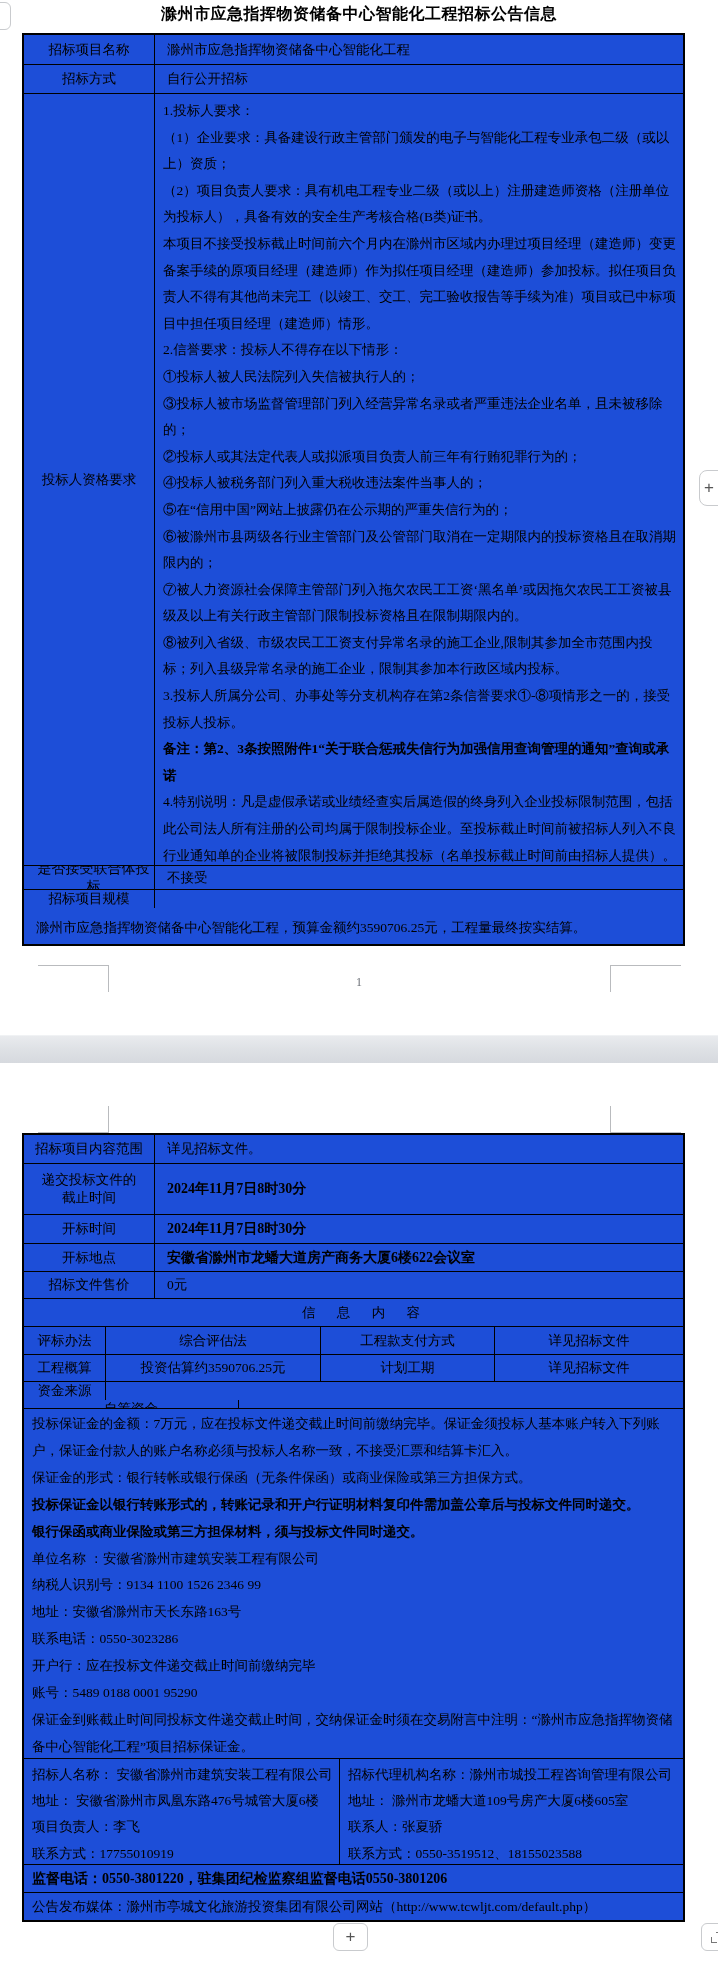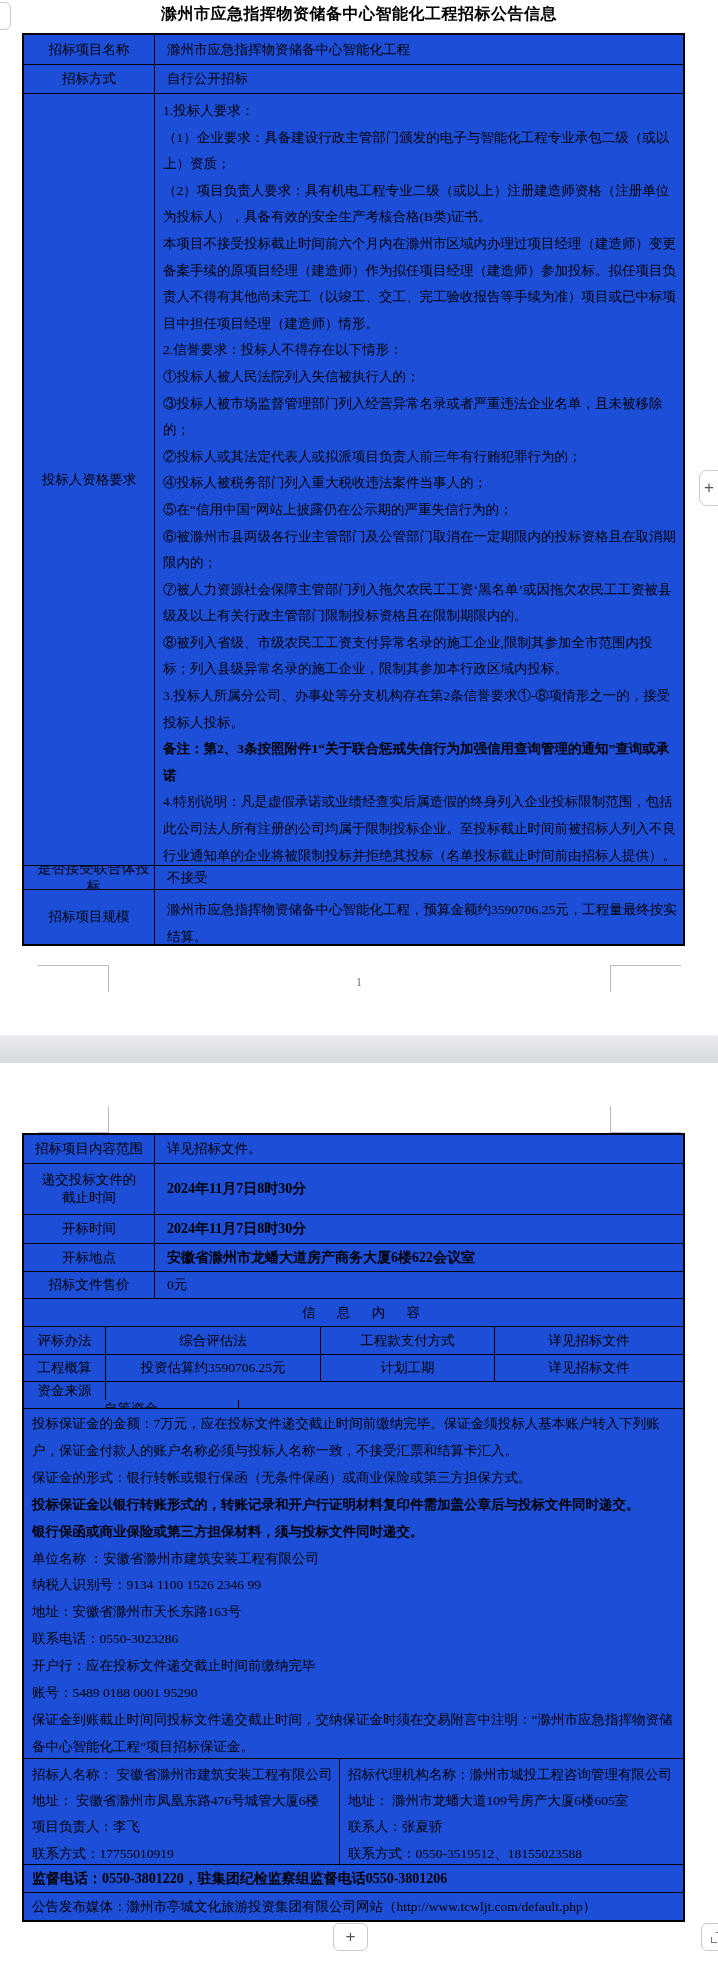--- a/index.html
+++ b/index.html
@@ -6,21 +6,21 @@
   #canvas{
     position:relative;width:718px;height:1969px;background:#fff;overflow:hidden;
     font-family:"Liberation Serif","DejaVu Serif",serif;color:#000;font-size:13.5px;
   }
   
   .doc-title{position:absolute;left:0;top:4px;width:718px;text-align:center;
     font-size:16px;font-weight:bold;letter-spacing:.5px;}
   
   .tbl{position:absolute;left:22px;width:663px;border:2px solid #000;background:#1d4ed8;box-sizing:border-box;}
   .trow{display:flex;border-bottom:1px solid #000;box-sizing:border-box;overflow:hidden;}
-  .trow:last-child{border-bottom:none;}
+  .trow:last-child{border-bottom:none;flex-direction:column;}
   .cell{box-sizing:border-box;overflow:hidden;}
   .lbl{width:131px;border-right:1px solid #000;display:flex;flex-direction:column;
     align-items:center;justify-content:center;text-align:center;flex-shrink:0;padding:0 3px;}
   .val{flex:1;display:flex;align-items:center;padding-left:12px;padding-right:0;}
   .paras{flex:1;padding:4px 6px 0 8px;line-height:26.6px;}
   .pline{margin:0;}
   .b{font-weight:bold;}
   .bigval{font-size:14px;}
   .smalllbl{font-size:14px;padding-left:12px;}
   .valblock{flex:1;padding-top:6px;line-height:27px;padding-left:12px;padding-right:6px;}

